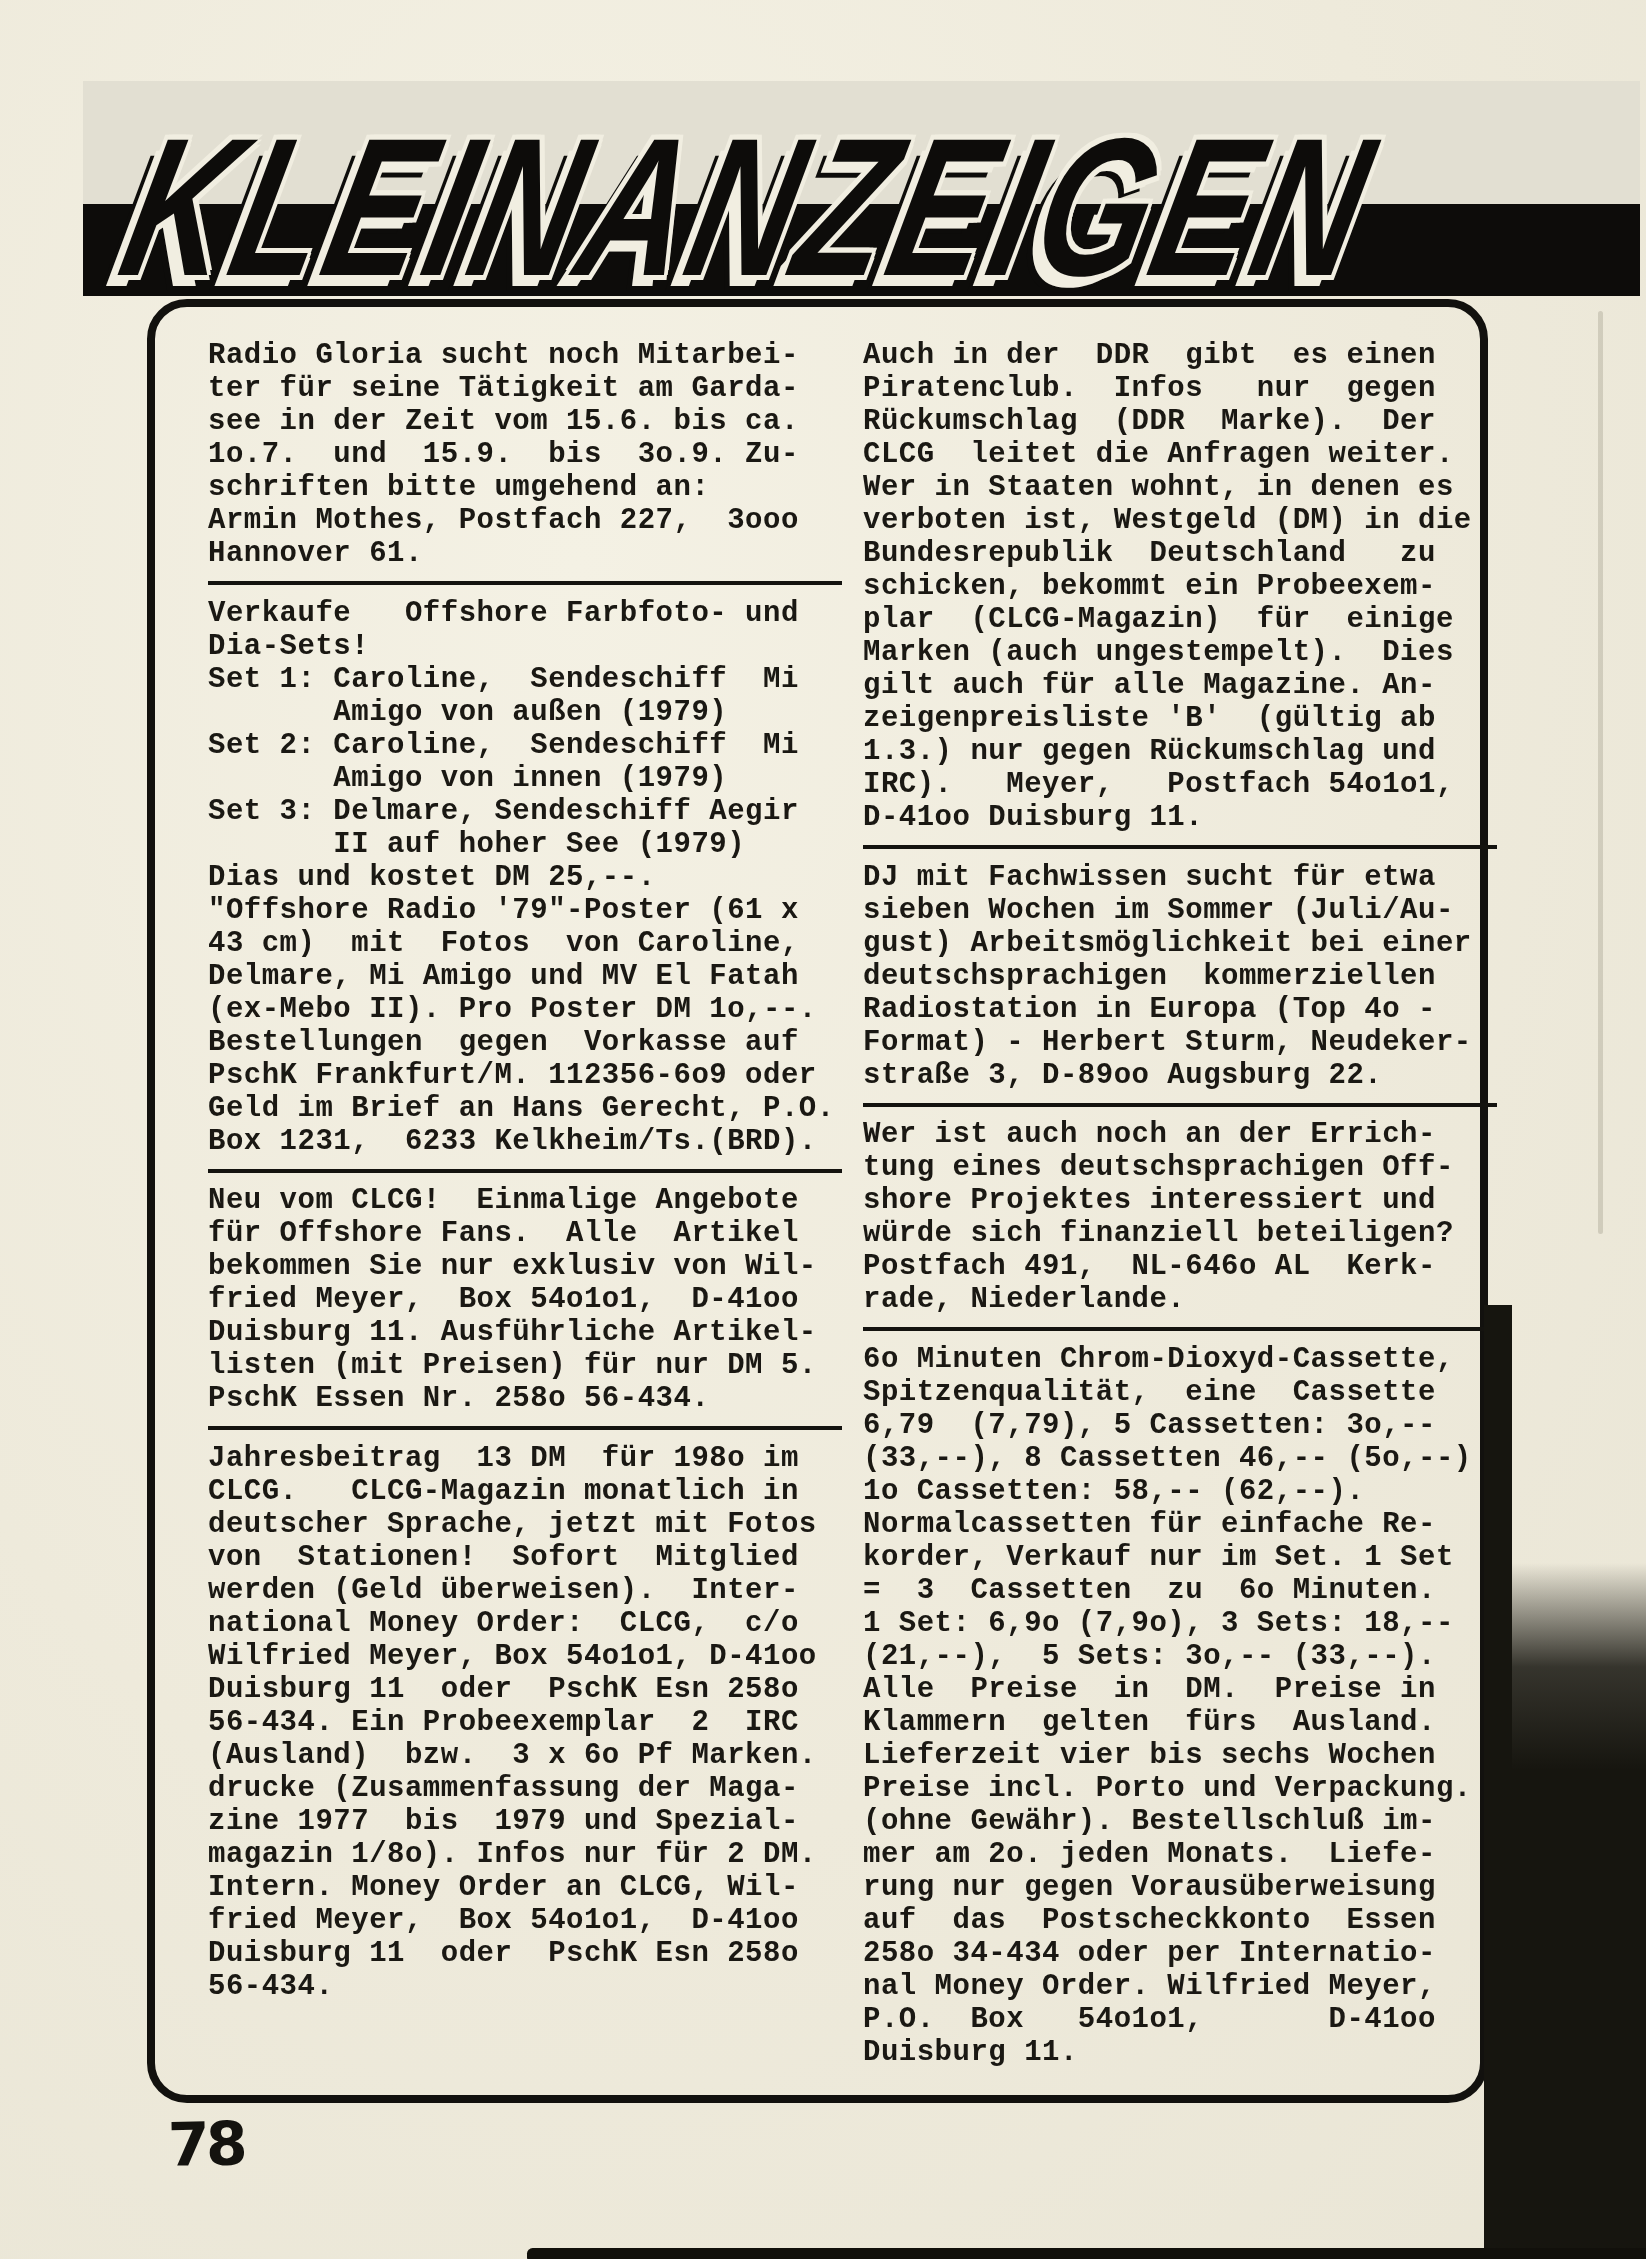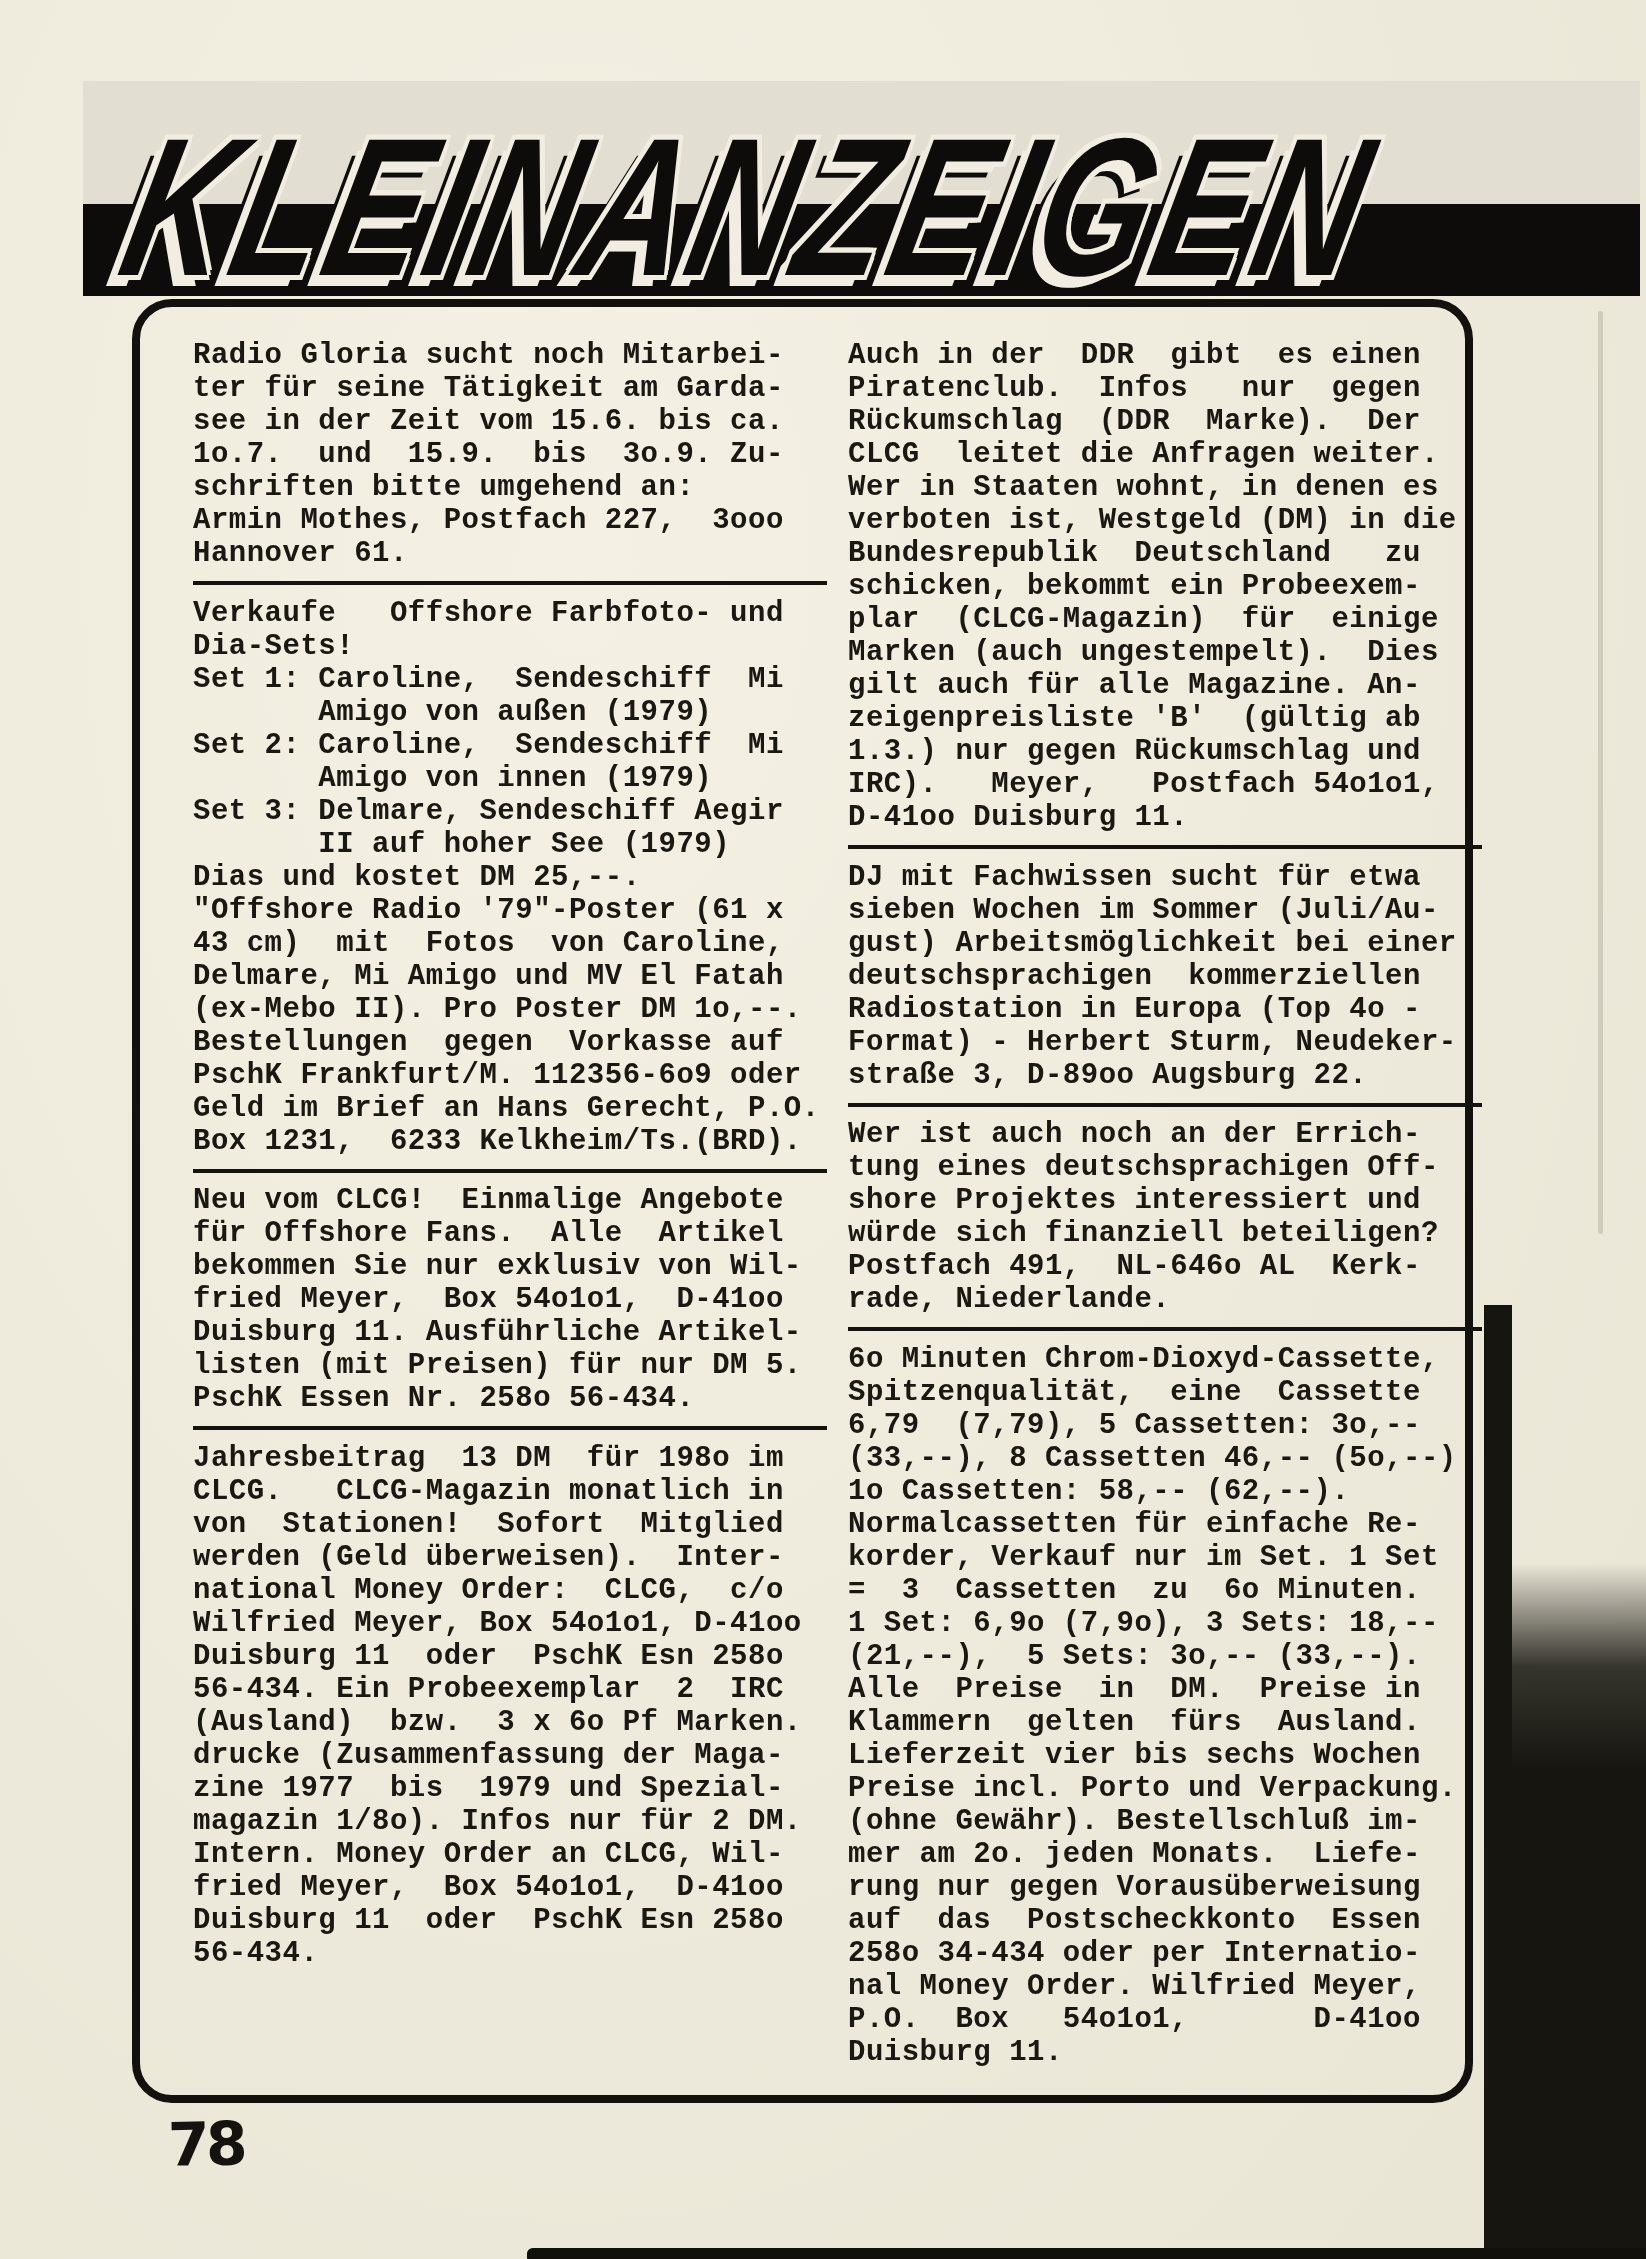--- a/index.html
+++ b/index.html
@@ -23,21 +23,21 @@
     color:#0d0c0a;white-space:nowrap;
     transform:skewX(-13deg) scaleY(1.32) scaleX(0.96);
     transform-origin:left bottom;
     text-shadow:
       3.8px 0 0 #f1eee1,-3.8px 0 0 #f1eee1,0 3.8px 0 #f1eee1,0 -3.8px 0 #f1eee1,
       3.8px 3.8px 0 #f1eee1,-3.8px -3.8px 0 #f1eee1,3.8px -3.8px 0 #f1eee1,-3.8px 3.8px 0 #f1eee1,
       -9.4px 8.5px 0 #f1eee1,
       -14px 12.2px 0 #0d0c0a;
   }
   .ads-box{
-    position:absolute;left:132px;top:299px;width:1341px;height:1804px;
+    position:absolute;left:147px;top:299px;width:1341px;height:1804px;
     border:8.5px solid #12110e;border-radius:40px;box-sizing:border-box;
     padding:32px 17px 17px 53px;
     display:flex;gap:15px;
   }
   .col{width:640px;flex:0 0 640px;}
   .line{
     white-space:pre;font-weight:bold;font-size:29px;line-height:33px;
     color:#1a1813;letter-spacing:0.5px;
   }
   .sep{
@@ -113,20 +113,21 @@
         <div class="line">bekommen Sie nur exklusiv von Wil-</div>
         <div class="line">fried Meyer,  Box 54o1o1,  D-41oo</div>
         <div class="line">Duisburg 11. Ausführliche Artikel-</div>
         <div class="line">listen (mit Preisen) für nur DM 5.</div>
         <div class="line">PschK Essen Nr. 258o 56-434.</div>
       </div>
       <div class="sep"></div>
       <div class="ad">
         <div class="line">Jahresbeitrag  13 DM  für 198o im</div>
         <div class="line">CLCG.   CLCG-Magazin monatlich in</div>
+        <div class="line">deutscher Sprache, jetzt mit Fotos</div>
         <div class="line">von  Stationen!  Sofort  Mitglied</div>
         <div class="line">werden (Geld überweisen).  Inter-</div>
         <div class="line">national Money Order:  CLCG,  c/o</div>
         <div class="line">Wilfried Meyer, Box 54o1o1, D-41oo</div>
         <div class="line">Duisburg 11  oder  PschK Esn 258o</div>
         <div class="line">56-434. Ein Probeexemplar  2  IRC</div>
         <div class="line">(Ausland)  bzw.  3 x 6o Pf Marken.</div>
         <div class="line">drucke (Zusammenfassung der Maga-</div>
         <div class="line">zine 1977  bis  1979 und Spezial-</div>
         <div class="line">magazin 1/8o). Infos nur für 2 DM.</div>

